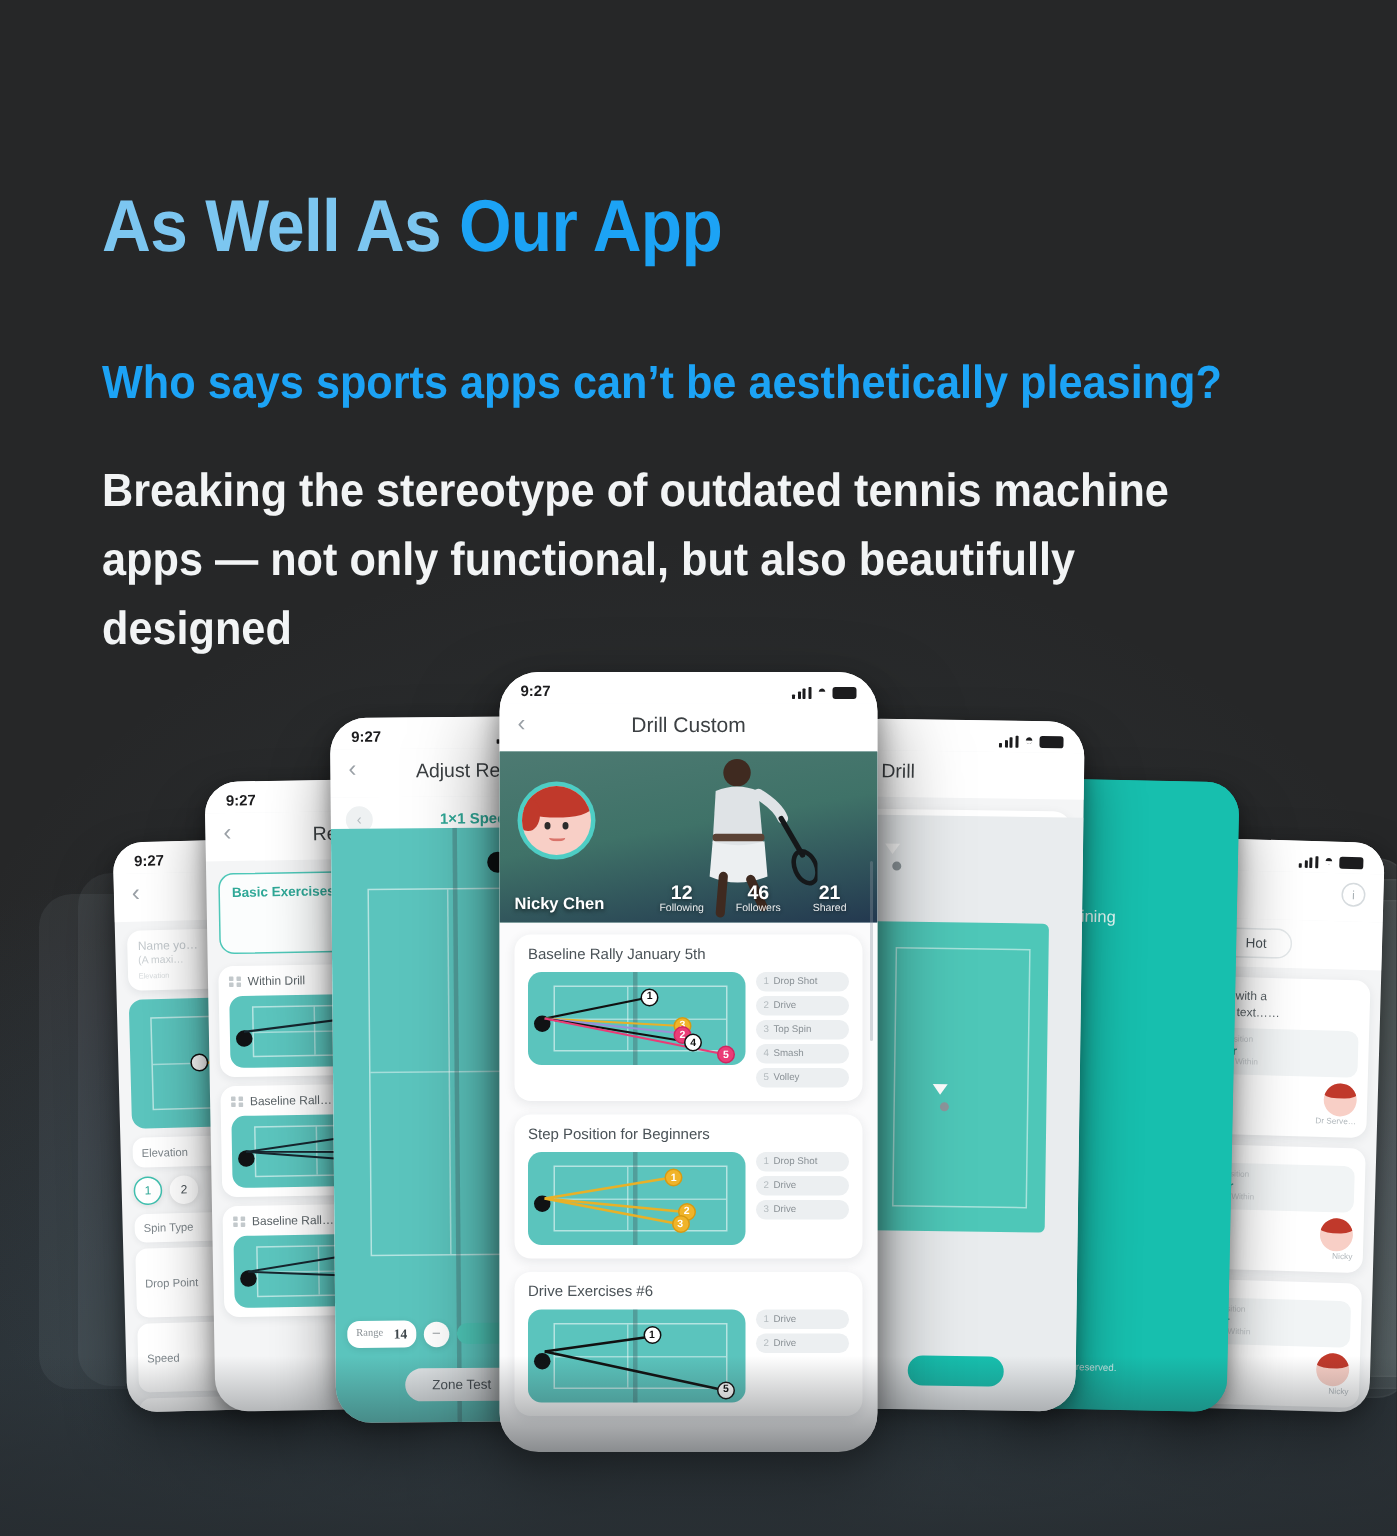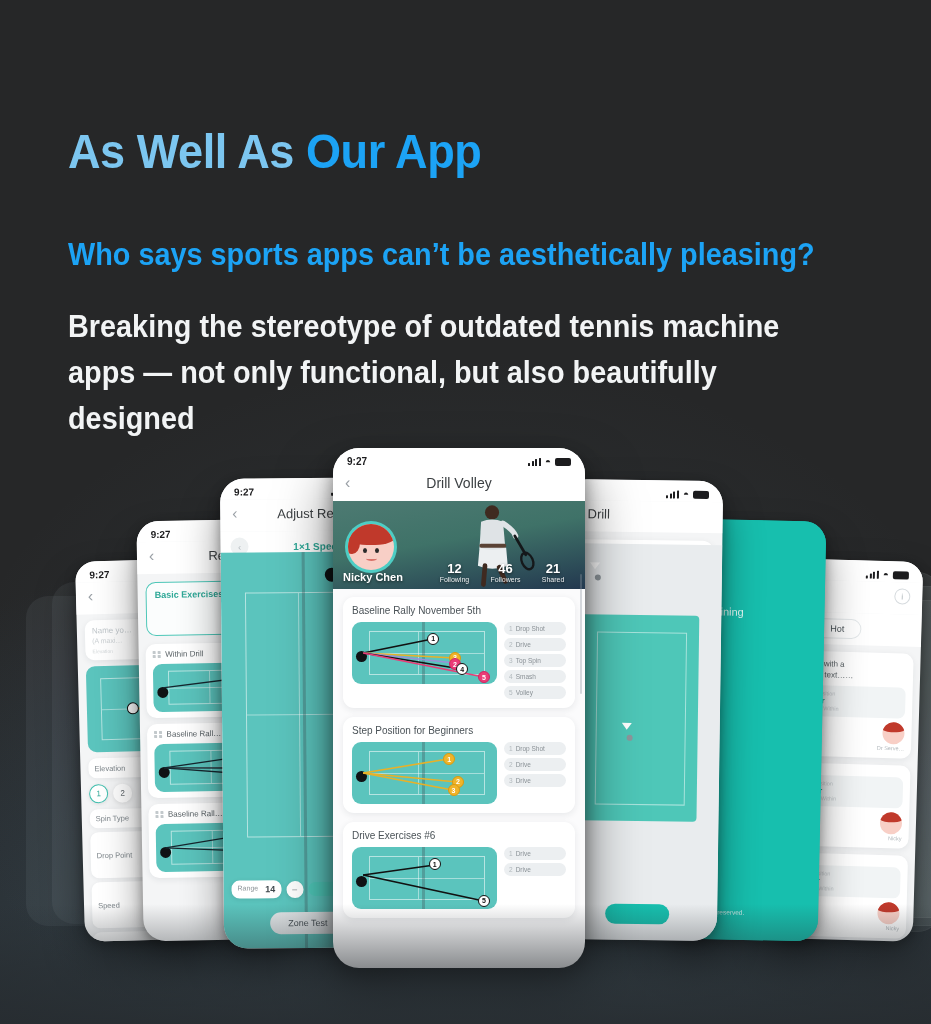--- a/index.html
+++ b/index.html
@@ -123,21 +123,21 @@
   .node.y { background:#f0b429; border-color:#d79a12; color:#fff; }
   .node.p { background:#ea3c77; border-color:#cf2761; color:#fff; }
 
   
   #phone-center {
     left: 333px; top: 28px; width: 252px; height: 520px;
     background:#fbfbfc; z-index: 40;
     box-shadow: 0 30px 55px rgba(0,0,0,.55), 0 8px 18px rgba(0,0,0,.4);
   }
   .hero {
-    height: 88px; position: relative; overflow: hidden;
+    height: 114px; position: relative; overflow: hidden;
     background: linear-gradient(150deg,#2c6a63 0%, #3f7a6f 40%, #2c4d63 100%);
   }
   .hero .court-bg {
     position:absolute; inset:0;
     background: linear-gradient(170deg, #4d7a72 0%, #3f7268 45%, #23384f 100%);
   }
   .hero .player {
     position: absolute; left: 44%; top: 2%; width: 40%; height: 98%;
   }
   .avatar-ring {
@@ -267,20 +267,21 @@
   }
   .tabbar .tname { flex:1; text-align:center; font-size:10px; color:#2fa897; font-weight:700; }
 
   .range-row {
     position:absolute; left:8px; right:8px; bottom:50px;
     display:flex; align-items:center; gap:5px;
   }
   .range-box {
     background:#fff; border-radius:8px; padding:4px 6px; display:flex; gap:7px;
     box-shadow: 0 1px 5px rgba(0,0,0,.1);
+    font-family: Liberation Serif, serif;
   }
   .range-box .rl { font-size:7px; color:#8a9196; }
   .range-box .rv { font-size:9px; color:#3f474c; font-weight:700; }
   .minus {
     width:17px; height:17px; border-radius:50%; background:#fff; color:#9aa0a4;
     display:flex; align-items:center; justify-content:center; font-size:10px;
     box-shadow: 0 1px 4px rgba(0,0,0,.12);
   }
   .zone-btn {
     position:absolute; left:50%; transform:translateX(-50%); bottom:14px;
@@ -612,21 +613,21 @@
             <i></i>
             <i></i>
             <i></i>
           </span>
         <span class="wifi">◓</span>
         <span class="batt"></span>
       </span>
     </div>
     <div class="navbar">
       <span class="chev">‹</span>
-      <span class="title" style="font-size:14px; color:#3c4043;">Drill Volley</span>
+      <span class="title" style="font-size:14px; color:#3c4043;">Drill Custom</span>
       <span style="width:16px"></span>
     </div>
 
     <div class="hero">
       <div class="court-bg"></div>
       <svg class="player" viewBox="0 0 60 110">
         <ellipse cx="27" cy="12" rx="9" ry="9" fill="#3f2a20"></ellipse>
         <path d="M13 24 Q27 18 41 24 L44 58 Q27 64 11 58 Z" fill="#dfe3e6"></path>
         <rect x="11" y="52" width="34" height="5" rx="2" fill="#5a4235"></rect>
         <path d="M11 57 Q27 62 45 57 L47 80 Q27 88 9 80 Z" fill="#eceff1"></path>
@@ -662,21 +663,21 @@
             <div class="n">21</div>
             <div class="l">Shared</div>
           </div>
         </div>
       </div>
     </div>
 
     <div class="drill-list">
 
       <div class="drill-card">
-        <div class="dt">Baseline Rally November 5th</div>
+        <div class="dt">Baseline Rally January 5th</div>
         <div class="drill-body">
           <div class="court">
             <div class="inner"></div>
             <div class="net"></div>
             <div class="ballsrc"></div>
             <svg viewBox="0 0 130 62" preserveAspectRatio="none">
               <line x1="10" y1="31" x2="72" y2="17" stroke="#111" stroke-width="1.5"></line>
               <line x1="10" y1="31" x2="92" y2="36" stroke="#e8b128" stroke-width="1.5"></line>
               <line x1="10" y1="31" x2="92" y2="41" stroke="#9b8fd6" stroke-width="1.5"></line>
               <line x1="10" y1="31" x2="98" y2="47" stroke="#111" stroke-width="1.5"></line>

